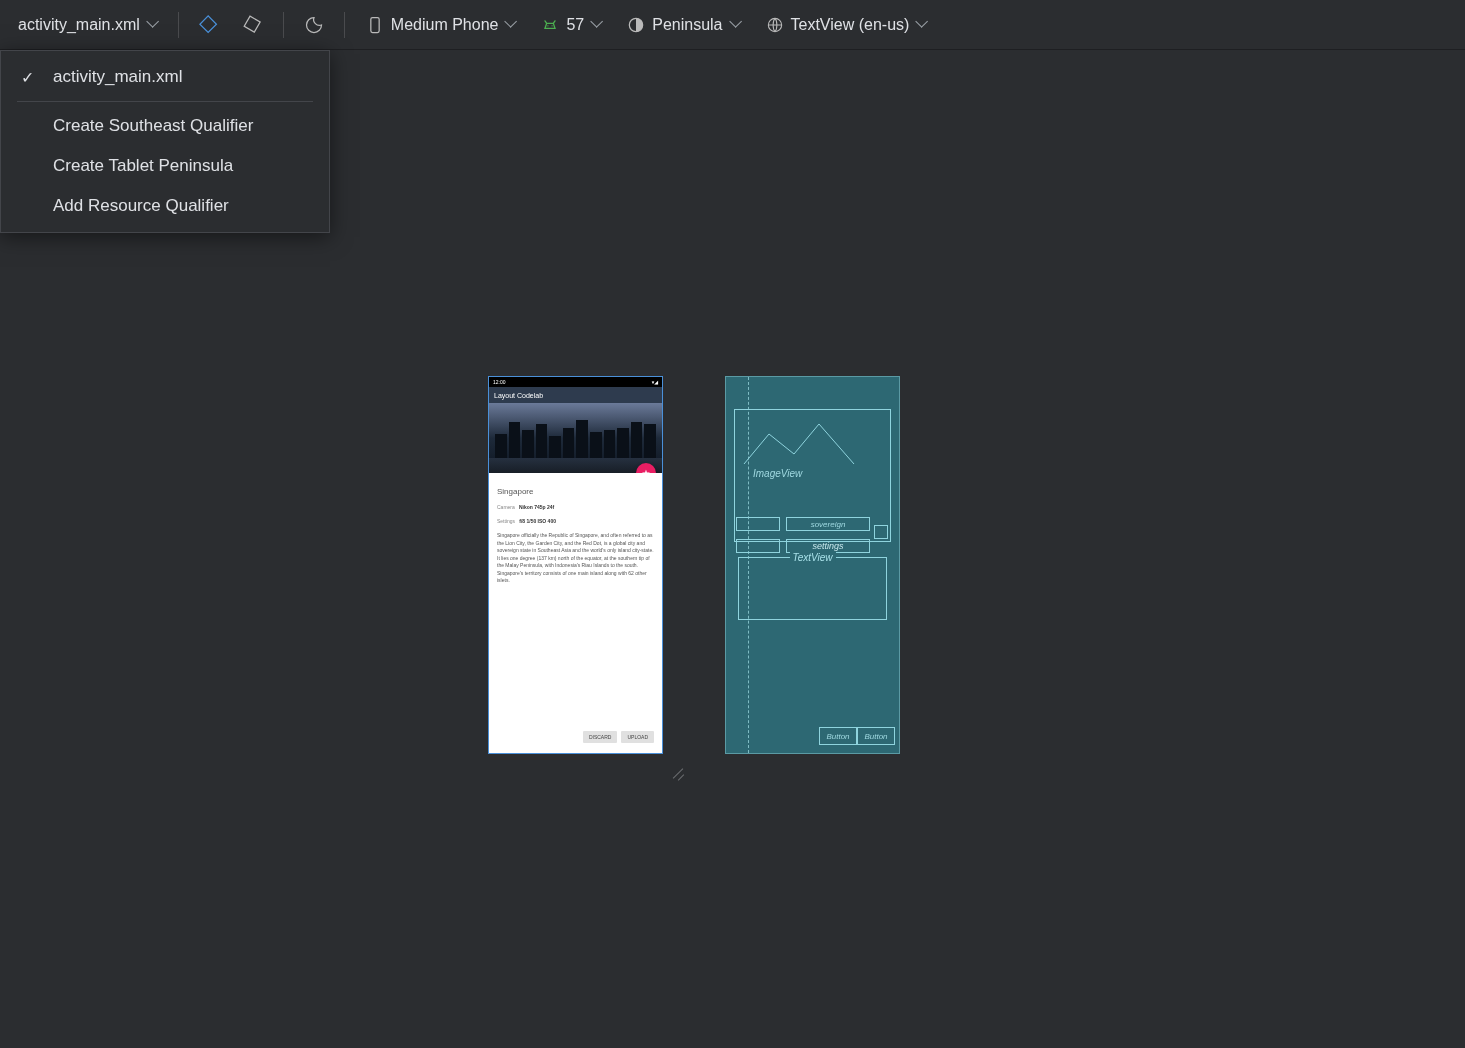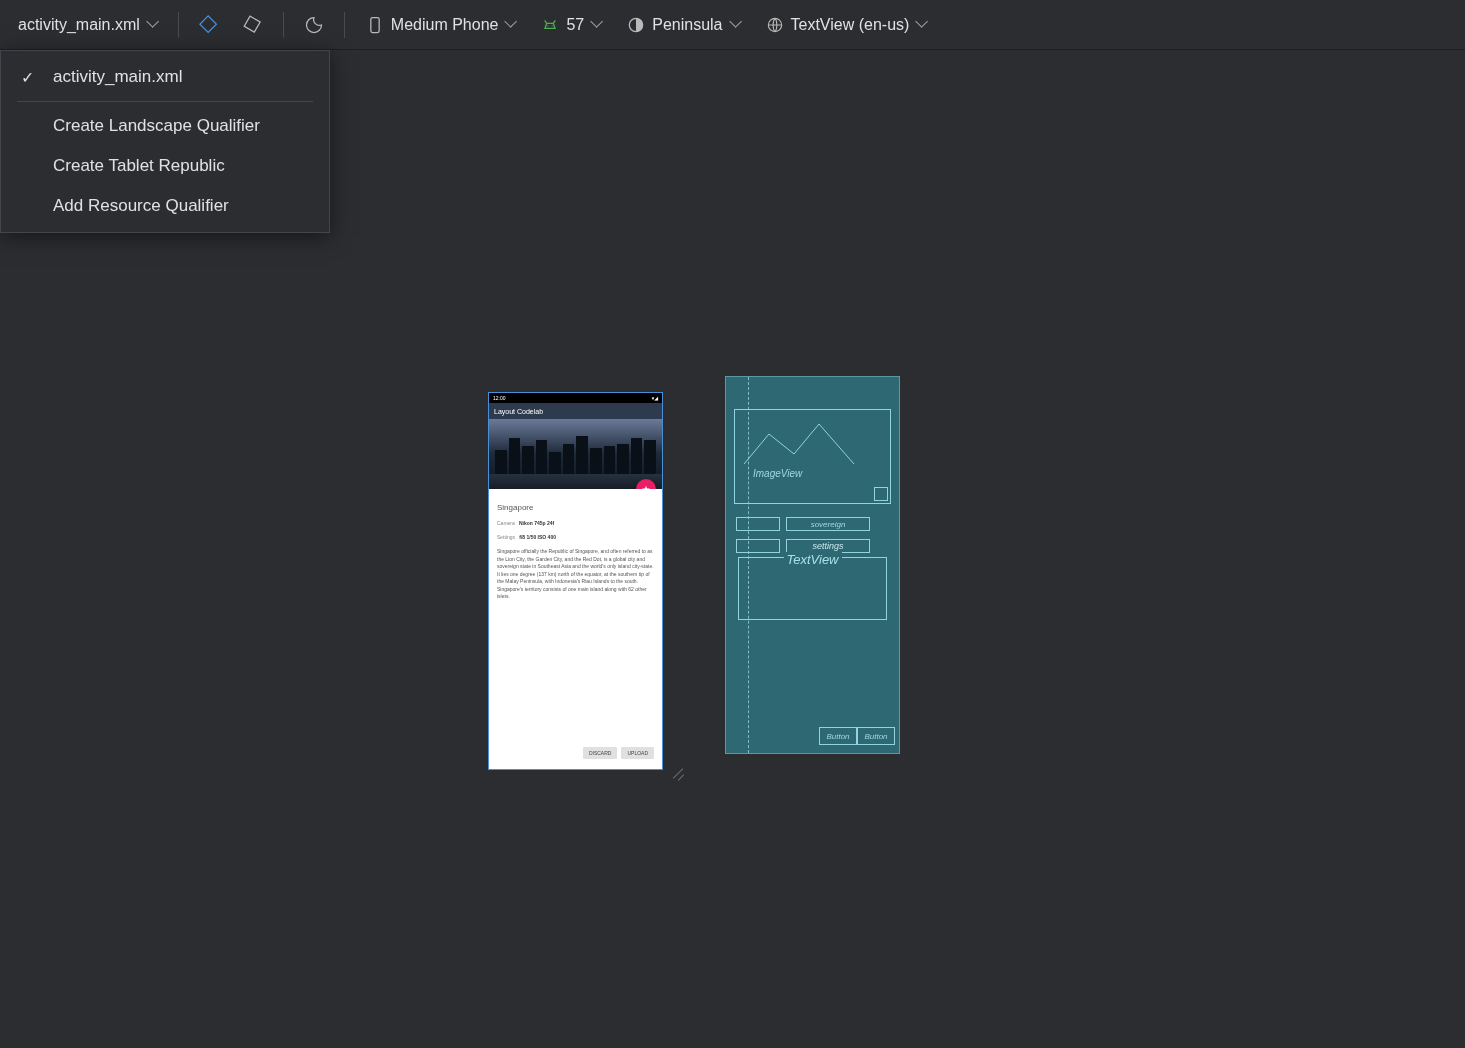--- a/index.html
+++ b/index.html
@@ -96,21 +96,21 @@
   left: 0;
   right: 0;
   bottom: 0;
   background: #2b2d30;
 }
 
 
 .design-phone {
   position: absolute;
   left: 488px;
-  top: 342px;
+  top: 326px;
   width: 175px;
   height: 378px;
   background: #fff;
   border: 1px solid #4a90d9;
 }
 .statusbar {
   height: 10px;
   background: #000;
   display: flex;
   justify-content: space-between;
@@ -216,29 +216,29 @@
 .bp-box {
   position: absolute;
   border: 1px solid #8fd4de;
   display: flex;
   align-items: center;
   justify-content: center;
   font-size: 10px;
   color: #9fd8e0;
   font-style: italic;
 }
-.bp-imageview { left: 8px; top: 32px; right: 8px; height: 95px; }
+.bp-imageview { left: 8px; top: 32px; right: 8px; height: 133px; }
 .bp-img-path { position:absolute; left:4px; top:4px; width:120px; height:60px; }
 .bp-handle { position:absolute; right:2px; bottom:2px; width:14px; height:14px; border:1px solid #8fd4de;}
 .bp-small1 { left: 10px; top: 140px; width: 44px; height: 14px; }
 .bp-cameraType { left: 60px; top: 140px; width: 84px; height: 14px; font-size:8px;}
 .bp-small2 { left: 10px; top: 162px; width: 44px; height: 14px; }
 .bp-settings { left: 60px; top: 162px; width: 84px; height: 14px; font-size:9px; color:#c8e8ec;}
 .bp-textview { left: 12px; top: 180px; right: 12px; height: 63px; }
-.bp-textview-label { position:absolute; top:-6px; left:50%; transform:translateX(-50%); font-size:13px; color:#a8e0e8; background:#2d6873; padding:0 3px;}
+.bp-textview-label { position:absolute; top:-6px; left:50%; transform:translateX(-50%); font-size:10px; color:#a8e0e8; background:#2d6873; padding:0 3px;}
 .bp-btn1 { left: 93px; top: 350px; width: 38px; height: 18px; font-size:8px;}
 .bp-btn2 { left: 131px; top: 350px; width: 38px; height: 18px; font-size:8px;}
 
 
 .resize-handle {
   position: absolute;
   left: 665px;
   top: 710px;
   width: 20px;
   height: 20px;
@@ -317,24 +317,24 @@
     <span class="chev-down"></span>
   </div>
 </div>
 
 <div class="dropdown">
   <div class="dropdown-item checked">
     <span>activity_main.xml</span>
   </div>
   <div class="dropdown-sep"></div>
   <div class="dropdown-item">
-    <span>Create Landscape Qualifier</span>
+    <span>Create Southeast Qualifier</span>
   </div>
   <div class="dropdown-item">
-    <span>Create Tablet Republic</span>
+    <span>Create Tablet Peninsula</span>
   </div>
   <div class="dropdown-item">
     <span>Add Resource Qualifier</span>
   </div>
 </div>
 
 <div class="canvas">
 
   <div class="design-phone">
     <div class="statusbar">

